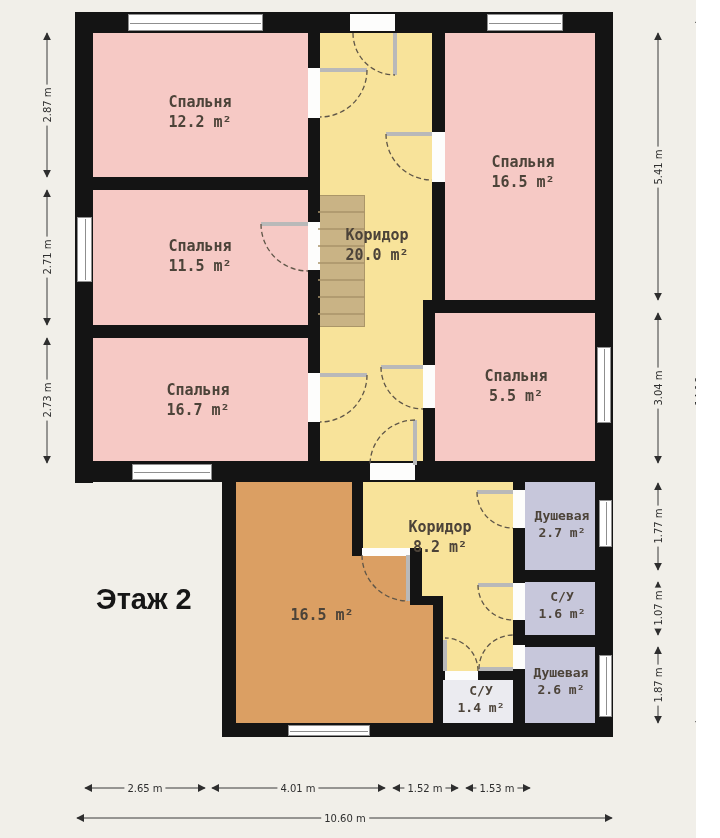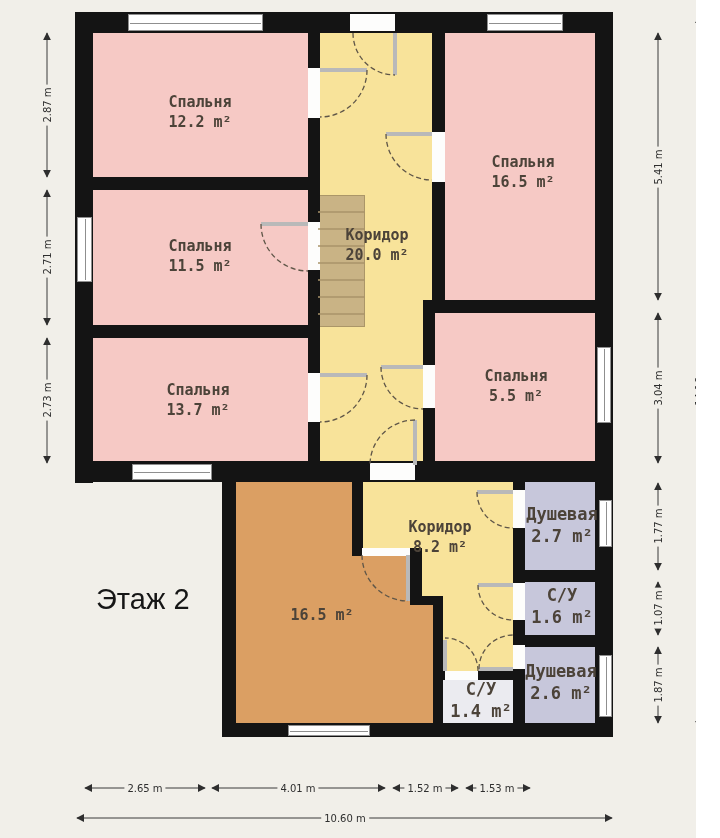--- a/index.html
+++ b/index.html
@@ -9,25 +9,25 @@
   .wall{position:absolute;background:#141414;}
   .win{position:absolute;background:#ffffff;border:1px solid #8f8f8f;box-sizing:border-box;}
   .win-h::after{content:"";position:absolute;left:1px;right:1px;top:50%;height:1px;background:#8f8f8f;}
   .win-v::after{content:"";position:absolute;top:1px;bottom:1px;left:50%;width:1px;background:#8f8f8f;}
   .opening{position:absolute;background:#fdfdfc;}
   .stairs{position:absolute;background:#c9b385;border:1px solid #ab9668;box-sizing:border-box;}
   svg.overlay{position:absolute;left:0;top:0;pointer-events:none;}
   .rlabel{position:absolute;transform:translate(-50%,-50%);text-align:center;
           font-family:"DejaVu Sans Mono",monospace;font-weight:bold;color:#4c4339;
           font-size:15px;line-height:1.3;white-space:nowrap;}
-  .rlabel.small{font-size:17px;}
+  .rlabel.small{font-size:13px;}
   .dlabel{position:absolute;transform:translate(-50%,-50%);font-size:10px;color:#2e2e2e;
           background:#f1efe9;padding:0 3px;white-space:nowrap;}
   .dlabel.vert{transform:translate(-50%,-50%) rotate(-90deg);}
-  .floor-title{position:absolute;font-family:"Liberation Sans",sans-serif;font-weight:normal;
+  .floor-title{position:absolute;font-family:"Liberation Sans",sans-serif;font-weight:bold;
                font-size:29px;color:#161616;}
   .watermark{position:absolute;left:350px;top:403px;transform:translate(-50%,-50%);
              font-family:"Liberation Sans",sans-serif;font-weight:bold;font-size:100px;
              letter-spacing:5px;color:rgba(200,165,165,0.30);pointer-events:none;z-index:50;}
 </style>
 </head>
 <body>
 
 <div id="stage">
 
@@ -158,21 +158,21 @@
   <div class="rlabel" style="left:200px;top:112px;">
     <div>Спальня</div>
     <div>12.2 m²</div>
   </div>
   <div class="rlabel" style="left:200px;top:256px;">
     <div>Спальня</div>
     <div>11.5 m²</div>
   </div>
   <div class="rlabel" style="left:198px;top:400px;">
     <div>Спальня</div>
-    <div>13.7 m²</div>
+    <div>16.7 m²</div>
   </div>
   <div class="rlabel" style="left:377px;top:245px;">
     <div>Коридор</div>
     <div>20.0 m²</div>
   </div>
   <div class="rlabel" style="left:523px;top:172px;">
     <div>Спальня</div>
     <div>16.5 m²</div>
   </div>
   <div class="rlabel" style="left:516px;top:386px;">

